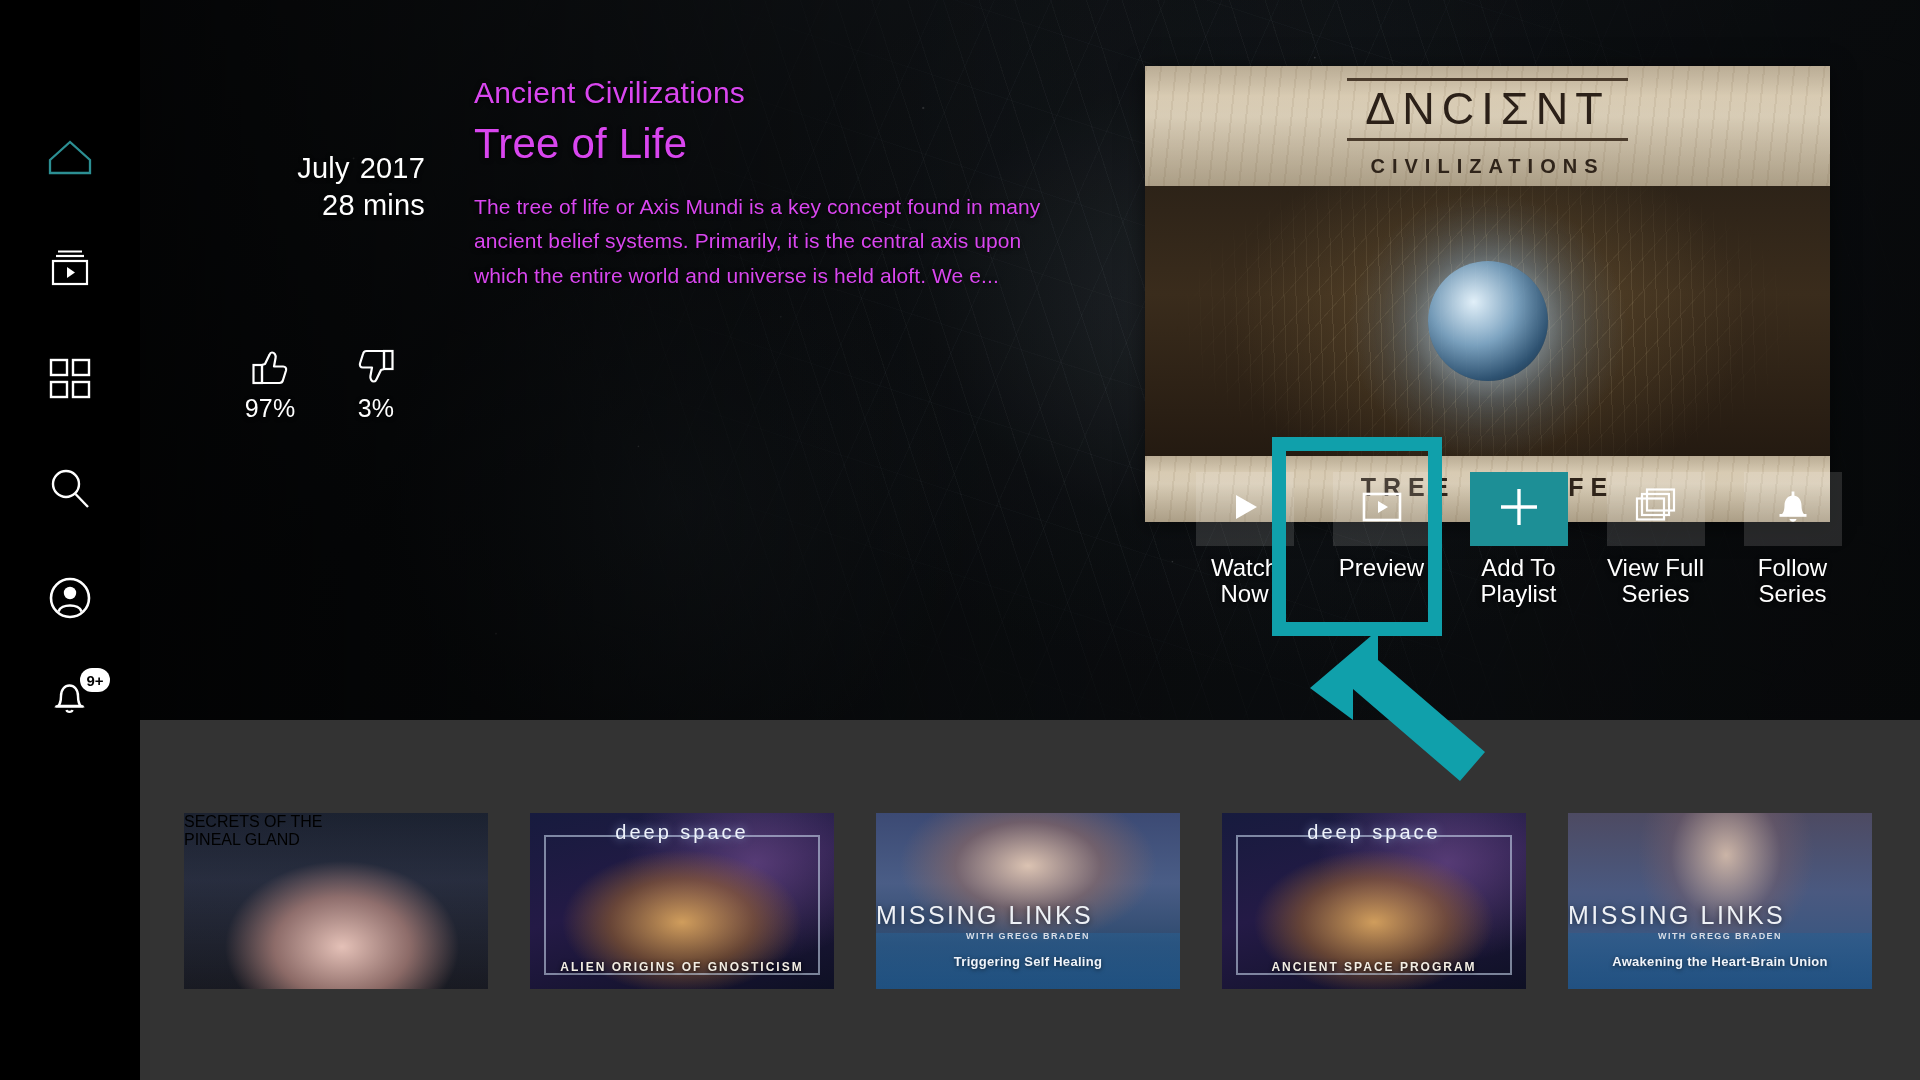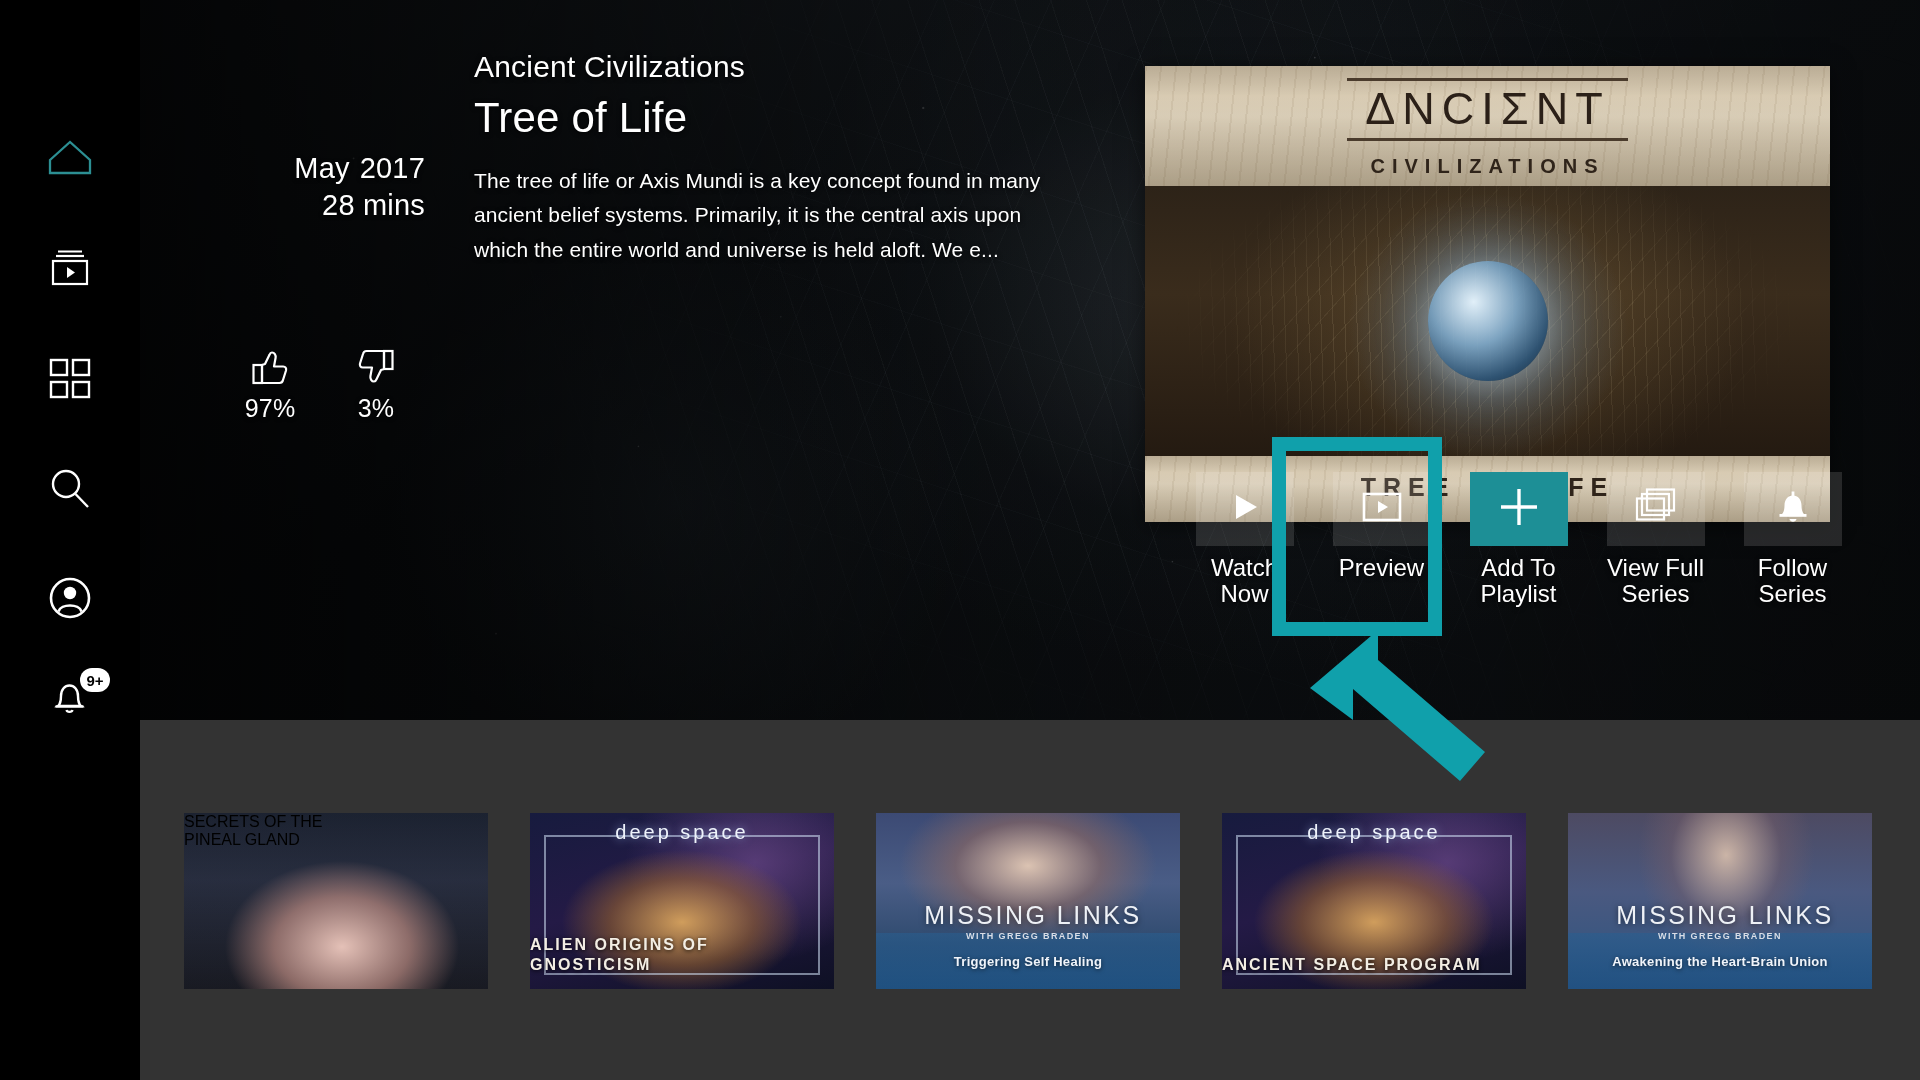--- a/index.html
+++ b/index.html
@@ -111,24 +111,24 @@
   .rating { width: 62px; text-align: center; cursor: pointer; }
   .rating svg { display: block; margin: 0 auto 6px; }
   .rating-pct {
     color: #fff; font-size: 25px; letter-spacing: .2px;
     text-shadow: 0 1px 4px rgba(0,0,0,0.85);
   }
 
   
   .info-col {
     position: absolute;
-    left: 474px; top: 50px;
+    left: 474px; top: 76px;
     width: 640px;
     z-index: 20;
-    color: #ffffff;
+    color: #d946ef;
   }
   .series-name {
     font-size: 30px; font-weight: 400;
     letter-spacing: .2px; margin-bottom: 10px;
     text-shadow: 0 1px 5px rgba(0,0,0,0.9);
   }
   .episode-title {
     font-size: 42px; font-weight: 400;
     letter-spacing: .2px; margin-bottom: 22px;
     text-shadow: 0 1px 5px rgba(0,0,0,0.9);
@@ -312,42 +312,41 @@
   .ds .frame {
     position:absolute; left:14px; top:22px; right:14px; bottom:14px;
     border: 2px solid rgba(210,225,245,0.55);
   }
   .ds .brand {
     position:absolute; left:0; right:0; top:8px; text-align:center;
     font-size: 20px; letter-spacing: 3px; color:#eef3fb; font-weight: 400;
     text-shadow: 0 0 10px rgba(160,190,240,0.75);
   }
   .ds .sub {
-    position:absolute; left:0; right:0; bottom:14px; 
-    font-size: 16px; font-weight: 700; letter-spacing: 2px; color:#f3eee4;
+    position:absolute; left:0; right:0; bottom:14px; text-align:center;
+    font-size: 12px; font-weight: 700; letter-spacing: 2px; color:#f3eee4;
     text-shadow: 0 1px 4px rgba(0,0,0,0.85);
     line-height: 1.25;
   }
 
   
   .ml {
     background:
       radial-gradient(ellipse 165px 100px at 50% 30%, rgba(240,210,185,0.88) 0%, rgba(160,110,92,0.5) 44%, rgba(0,0,0,0) 78%),
       linear-gradient(180deg, #3c4a74 0%, #4a5d86 40%, #2e4a6e 75%, #24527a 100%);
   }
   .ml.alt {
     background:
       radial-gradient(ellipse 110px 130px at 52% 24%, rgba(235,205,180,0.80) 0%, rgba(120,95,105,0.45) 50%, rgba(0,0,0,0) 80%),
       linear-gradient(180deg, #4d4a62 0%, #4a5980 45%, #2c5480 100%);
   }
   .ml .mltitle {
-    position:absolute; left:0; right:0; top:88px; text-align:center;
+    position:absolute; left:0; right:0; top:88px; text-align:left;
     font-size: 25px; letter-spacing: 2.5px; color:#eef1f6; font-weight: 300;
     text-shadow: 0 1px 6px rgba(0,0,0,0.55);
-    padding-left: 10px;
   }
   .ml .mlwith {
     position:absolute; left:0; right:0; top:118px; text-align:center;
     font-size: 9px; letter-spacing: 1.4px; color:#d9dde6; font-weight: 700;
   }
   .ml .mlsub {
     position:absolute; left:0; right:0; bottom:20px; text-align:center;
     font-size: 13px; font-weight: 700; color:#f0f4fa; letter-spacing:.3px;
     text-shadow: 0 1px 4px rgba(0,0,0,0.6);
   }
@@ -437,21 +436,21 @@
           <path d="M19.5 35 C20 37.5 25 37.5 25.5 35" stroke="#fff" stroke-width="2.2" fill="none"></path>
         </svg>
       </span>
       <span class="badge">9+</span>
     </div>
 
   </nav>
 
   <div class="meta-col">
     <div class="meta-line">
-      <span class="meta-month">May</span><span>2017</span>
+      <span class="meta-month">July</span><span>2017</span>
     </div>
     <div class="meta-line">28 mins</div>
   </div>
 
   <div class="ratings">
     <div class="rating">
       <span>
         <svg width="44" height="42" viewBox="0 0 44 42" fill="none">
           <path d="M14 19 L14 37 L31.5 37 C33.5 37 34.6 35.8 35 34 L38 24.5 C38.6 22 37.4 20.5 35.2 20.5 L26 20.5 L27.6 11.8 C28 9.2 26.4 6.5 24 6.5 C22.6 6.5 22 7.4 21.6 8.6 L17 18 Z" stroke="#fff" stroke-width="2.2" fill="none" stroke-linejoin="round"></path>
           <rect x="5.5" y="19" width="8.5" height="18" stroke="#fff" stroke-width="2.2" fill="none"></rect>

